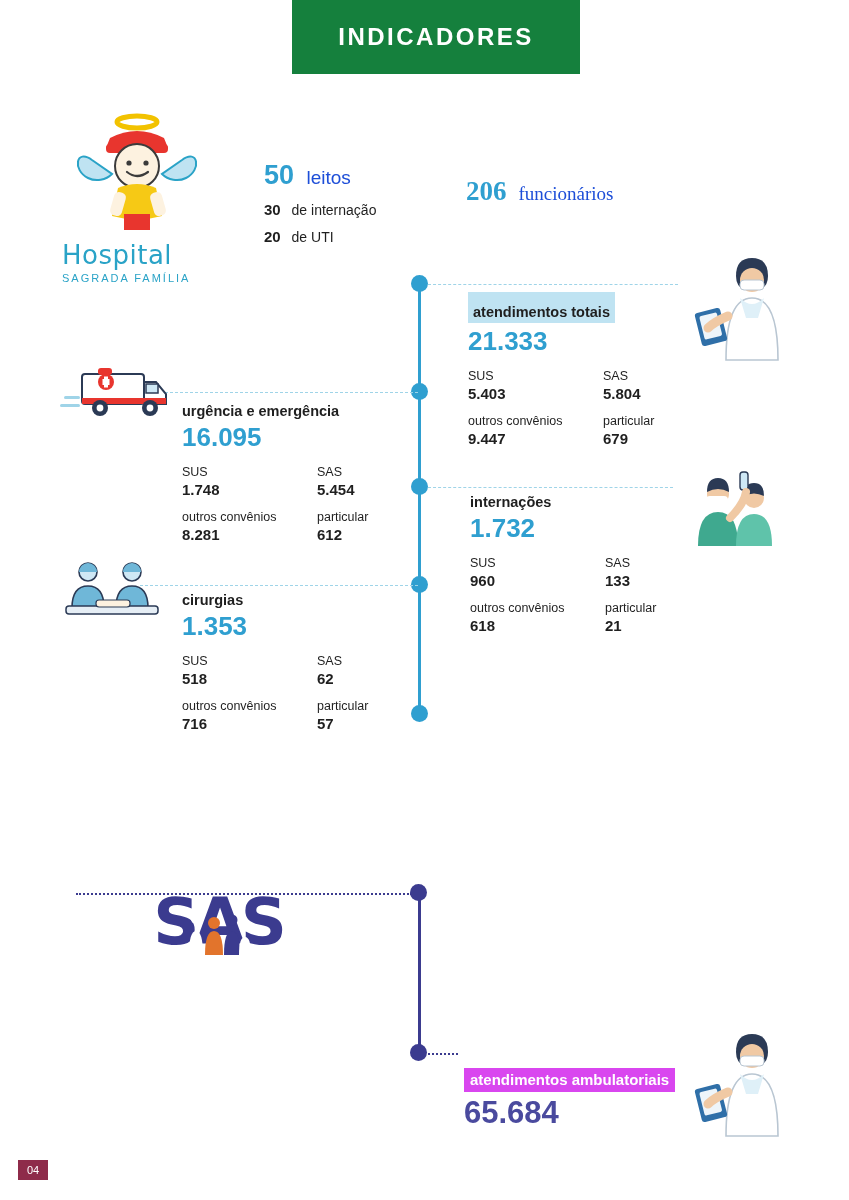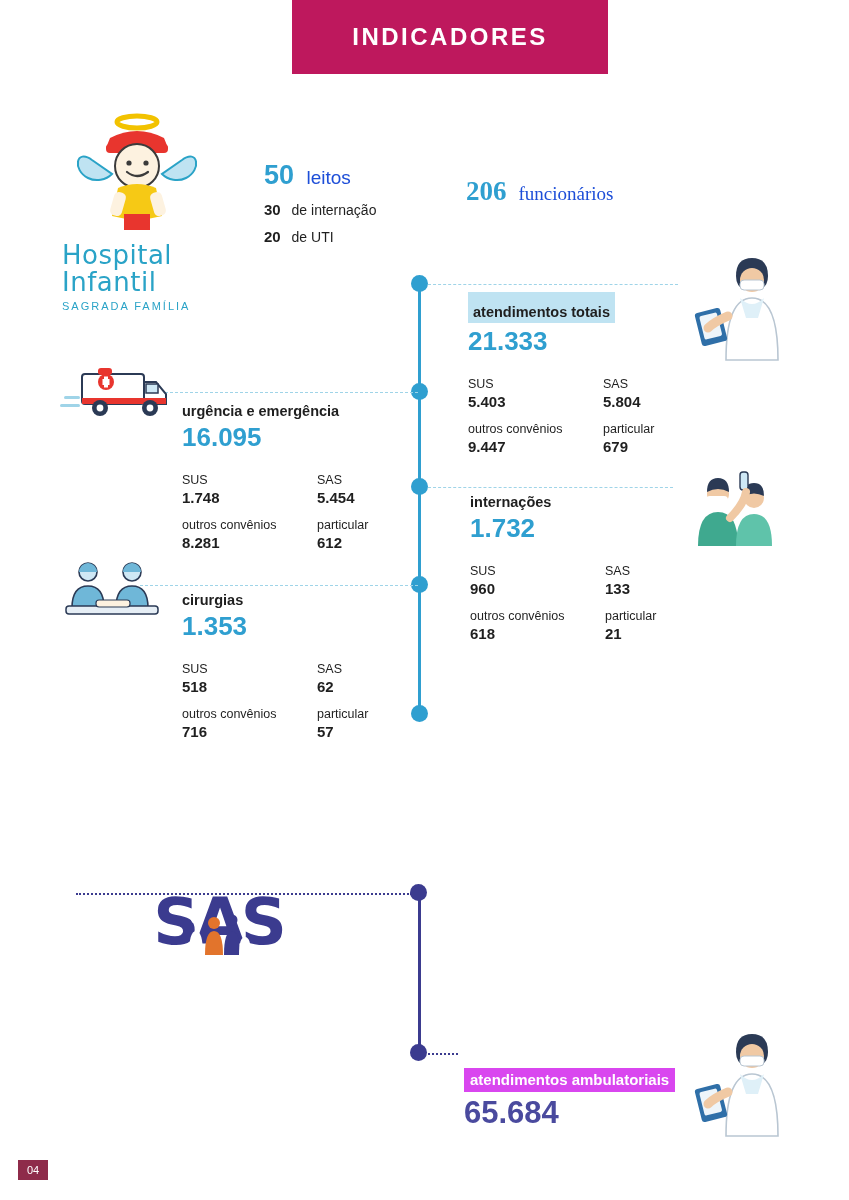--- a/index.html
+++ b/index.html
@@ -8,22 +8,22 @@
     background: #ffffff;
     font-family: "Liberation Sans", sans-serif;
     position: relative;
     overflow: hidden;
   }
 
   
   .header-band {
     position: absolute;
     left: 292px; top: 0px;
-    width: 316px; height: 74px;
-    background: #be185d;
+    width: 288px; height: 74px;
+    background: #15803d;
     display: flex; align-items: center; justify-content: center;
   }
   .header-band .title {
     color: #ffffff;
     font-size: 24px;
     font-weight: bold;
     letter-spacing: 2.5px;
   }
 
   
@@ -73,21 +73,21 @@
   .metric .mtitle.hl {
     background: #bfe3f2; display: inline-block; padding: 12px 5px 3px 5px;
   }
   .metric .mtitle.hl-purple {
     background: #d946ef; color: #ffffff; display: inline-block; padding: 3px 6px 4px 6px;
     font-size: 15px;
   }
   .metric .mvalue { color: #2f9fd0; font-size: 26px; font-weight: bold; margin-top: 3px; }
   .metric .mvalue.purple { color: #4a4a9e; font-size: 31px; }
   .metric .grid {
-    margin-top: 20px;
+    margin-top: 12px;
     display: grid;
     grid-template-columns: 135px auto;
     row-gap: 12px;
   }
   .metric .cell .ck { font-size: 12.5px; color: #1f1f1f; }
   .metric .cell .cv { font-size: 15px; font-weight: bold; color: #1f1f1f; margin-top: 2px; }
 
   
   .sas-block { position: absolute; left: 68px; top: 885px; width: 300px; }
   .sas-letters {
@@ -133,21 +133,20 @@
     <circle cx="75" cy="58" r="22" fill="#fdf2e0" stroke="#3b3b3b" stroke-width="2"></circle>
     <circle cx="67" cy="55" r="2.6" fill="#3b3b3b"></circle>
     <circle cx="84" cy="55" r="2.6" fill="#3b3b3b"></circle>
     <path d="M65 64 q10 8 21 0" fill="none" stroke="#3b3b3b" stroke-width="2.2" stroke-linecap="round"></path>
     <path d="M56 80 q19 -8 38 0 l6 28 q-25 7 -50 0 Z" fill="#f6c915"></path>
     <rect x="62" y="106" width="26" height="16" fill="#e8352e"></rect>
     <rect x="50" y="84" width="12" height="24" rx="5" fill="#fdf2e0" transform="rotate(16 56 96)"></rect>
     <rect x="90" y="84" width="12" height="24" rx="5" fill="#fdf2e0" transform="rotate(-16 96 96)"></rect>
   </svg>
   <div class="wordmark1">Hospital</div>
-  <div class="wordmark2">Infantil</div>
   <div class="wordmark-sub">SAGRADA FAMÍLIA</div>
 </div>
 
 <div class="leitos-block">
   <span class="big-num">50</span>
   <span class="big-label">leitos</span>
   <div class="sub-line">
     <span class="sn">30</span>
     <span class="sl">de internação</span>
   </div>

